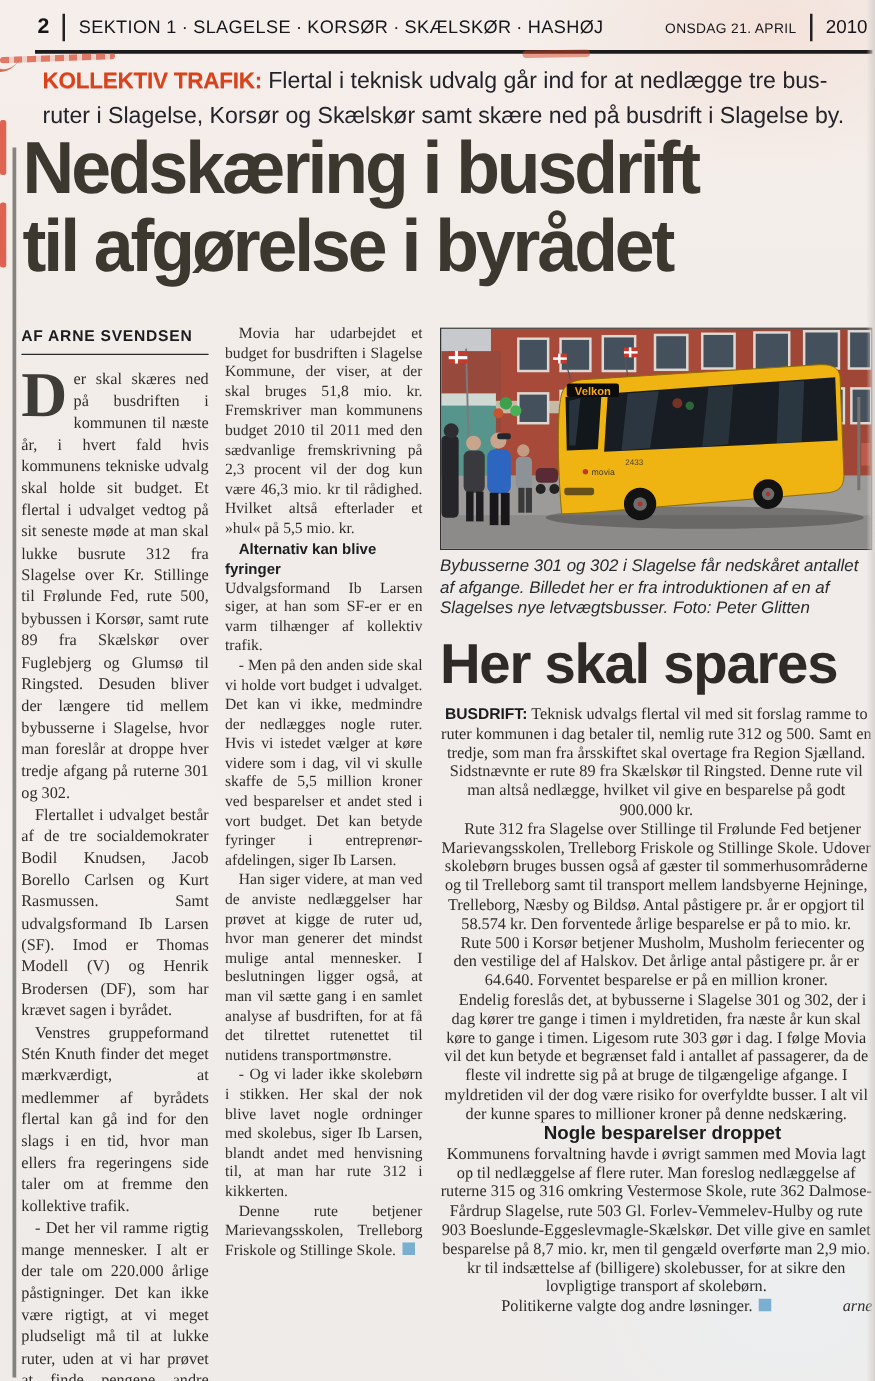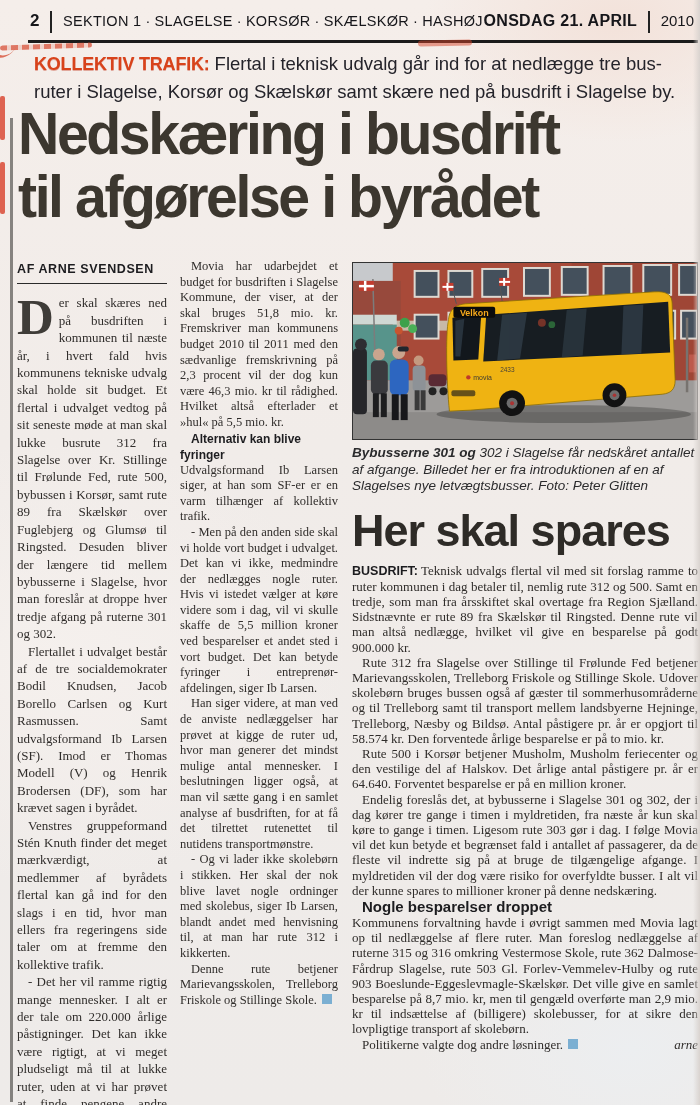--- a/index.html
+++ b/index.html
@@ -15,21 +15,21 @@
   .page::after{content:"";position:absolute;right:0;top:0;width:7px;height:100%;
     background:linear-gradient(90deg,transparent,#d9d3cf);pointer-events:none;}
   
   .masthead{position:absolute;top:11px;left:30px;right:6px;display:flex;align-items:baseline;
     font-family:"Liberation Sans",sans-serif;color:#16161a;white-space:nowrap;}
   .m-num{font-weight:bold;font-size:17px;}
   .m-bar{display:inline-block;width:1.5px;background:#222;height:22px;align-self:center;margin:0 11px;}
   .m-sections{font-size:14.5px;letter-spacing:.3px;}
   .m-sections .bold{font-weight:normal;}
   .m-dot{padding:0 4px;}
-  .m-date{margin-left:auto;font-size:16px;letter-spacing:.3px;font-weight:bold;}
+  .m-date{margin-left:auto;font-size:11px;letter-spacing:.3px;}
   .m-year{font-size:15px;}
   .masthead-rule{position:absolute;top:40px;left:28px;right:2px;height:2.5px;background:#1b1b1b;}
   
   .squiggle{position:absolute;left:0;top:44px;width:92px;height:5px;opacity:.7;border-radius:3px;
     background:repeating-linear-gradient(90deg,#d5452b 0 7px,rgba(213,69,43,.25) 7px 11px);transform:skewY(-2deg);}
   .redpatch{position:absolute;left:418px;top:40px;width:54px;height:6px;background:#d5452b;opacity:.5;border-radius:3px;transform:rotate(-1deg);}
   .corner-red{position:absolute;left:-8px;top:22px;width:26px;height:34px;border-bottom:3px solid #d5452b;border-radius:50%;transform:rotate(32deg);opacity:.75;}
   .edge-red-1{position:absolute;left:0;top:96px;width:5px;height:44px;background:#d8402a;opacity:.8;border-radius:2px;}
   .edge-red-2{position:absolute;left:0;top:162px;width:5px;height:52px;background:#d8402a;opacity:.8;border-radius:2px;}
   .fold-line{position:absolute;left:10px;top:118px;width:2.5px;height:984px;background:#4b4a47;opacity:.65;}
@@ -52,25 +52,25 @@
     color:#1c1c1f;padding:2px 0 5px 0;border-bottom:1.8px solid #2a2a2a;margin-bottom:10px;text-align:left;}
   .dropcap{float:left;font-weight:bold;font-size:51px;line-height:41px;padding:3px 5px 0 0;color:#3f3c38;}
   .subhead{font-family:"Liberation Sans",sans-serif;font-weight:bold;font-size:12px;line-height:16px;
     margin:7px 0 2px;text-align:left;color:#1d1d20;text-indent:0;}
   .endmark{display:inline-block;width:10px;height:10px;background:#7bafd2;margin-left:5px;}
   
   .rightcol{position:absolute;left:352px;top:262px;width:346px;height:843px;overflow:hidden;}
   .photo{display:block;width:344px;height:176px;border:1px solid #333;background:#9b9b9b;}
   .caption{font-family:"Liberation Sans",sans-serif;font-style:italic;font-size:13.5px;line-height:16.5px;
     color:#2b2b2d;margin-top:5px;text-align:left;}
-  .caption .cb{font-weight:bold;}
+  .caption .cb{font-weight:normal;}
   .h2{font-family:"Liberation Sans",sans-serif;font-weight:bold;font-size:45px;letter-spacing:-1px;
     color:#2e2b27;line-height:46px;margin:13px 0 9px;}
   .story2{text-align:justify;font-size:13px;line-height:15.2px;color:#2f2c2a;}
-  .story2 p{margin:0;text-indent:10px;}
+  .story2 p{margin:0;text-indent:10px;text-align:center;}
   .story2 p.lead{text-indent:0;}
   .kicker2{font-family:"Liberation Sans",sans-serif;font-weight:bold;font-size:12.5px;color:#1c1c1f;padding-right:3px;}
   .subhead2{font-family:"Liberation Sans",sans-serif;font-weight:bold;font-size:15px;line-height:17px;
     margin:9px 0 2px;color:#1c1c1f;text-align:left;text-indent:0;}
   .sig{float:right;font-style:italic;padding-left:8px;}
 </style>
 </head>
 <body>
 
 <div class="page">

